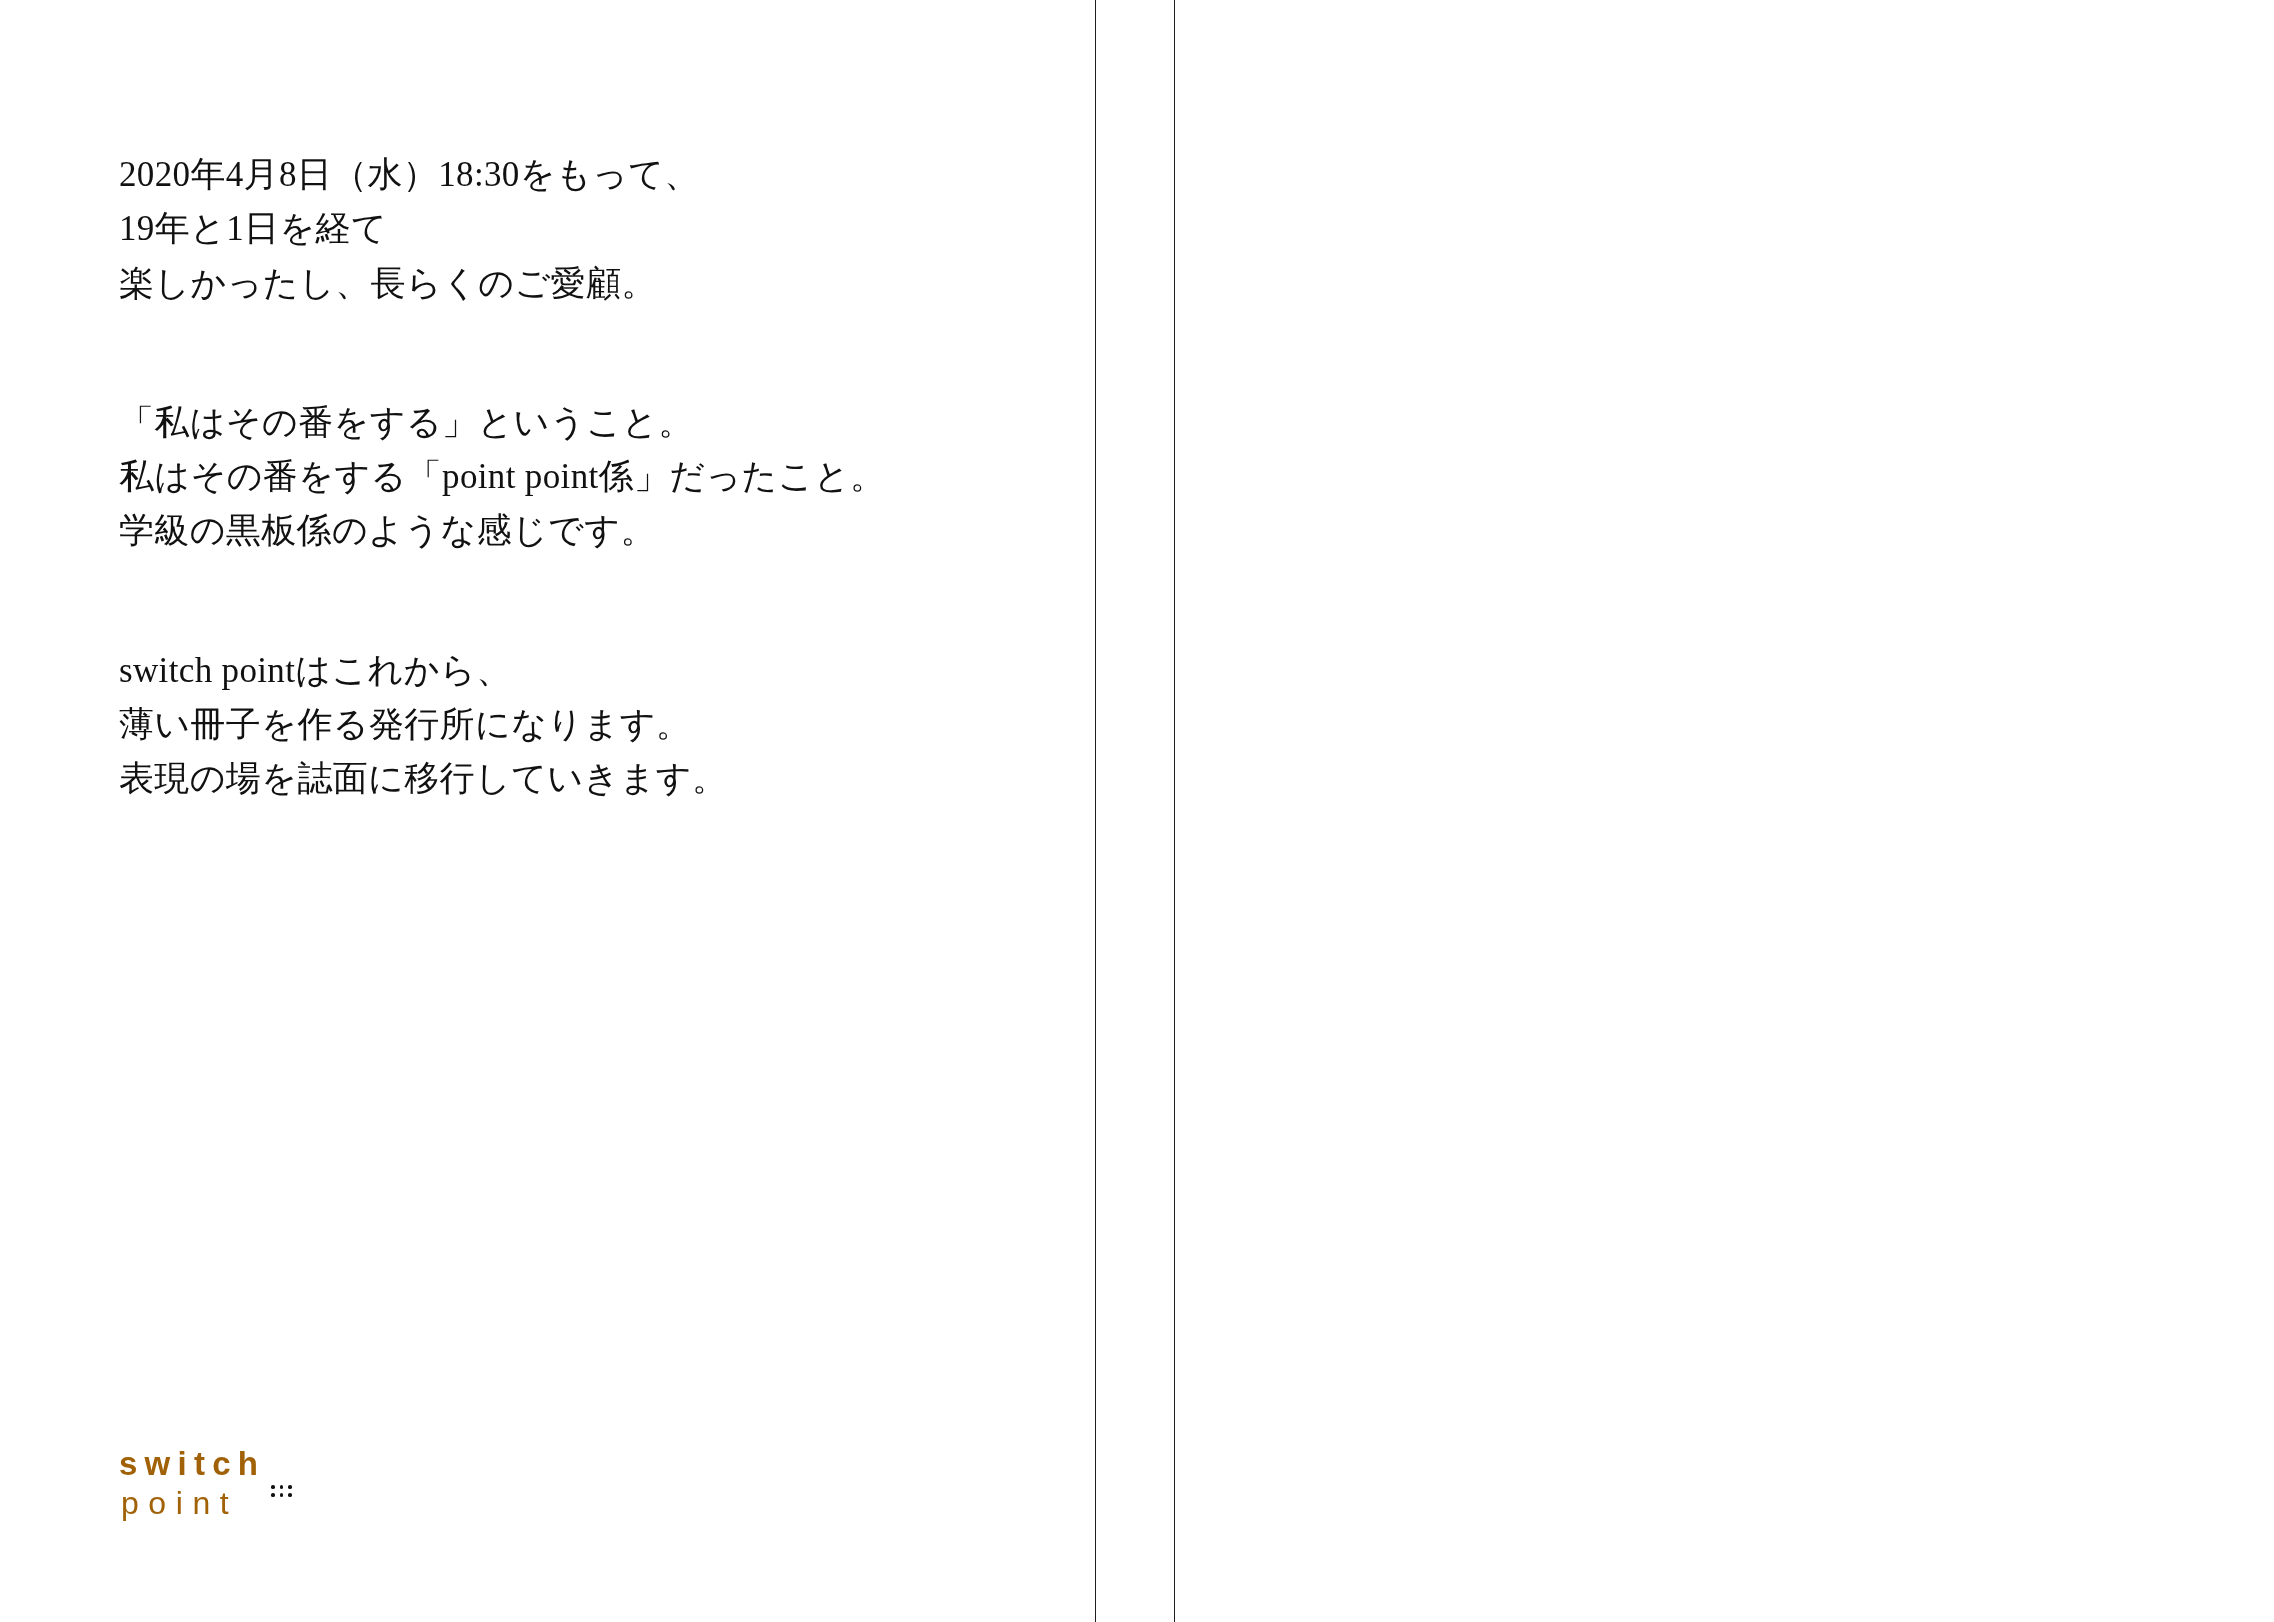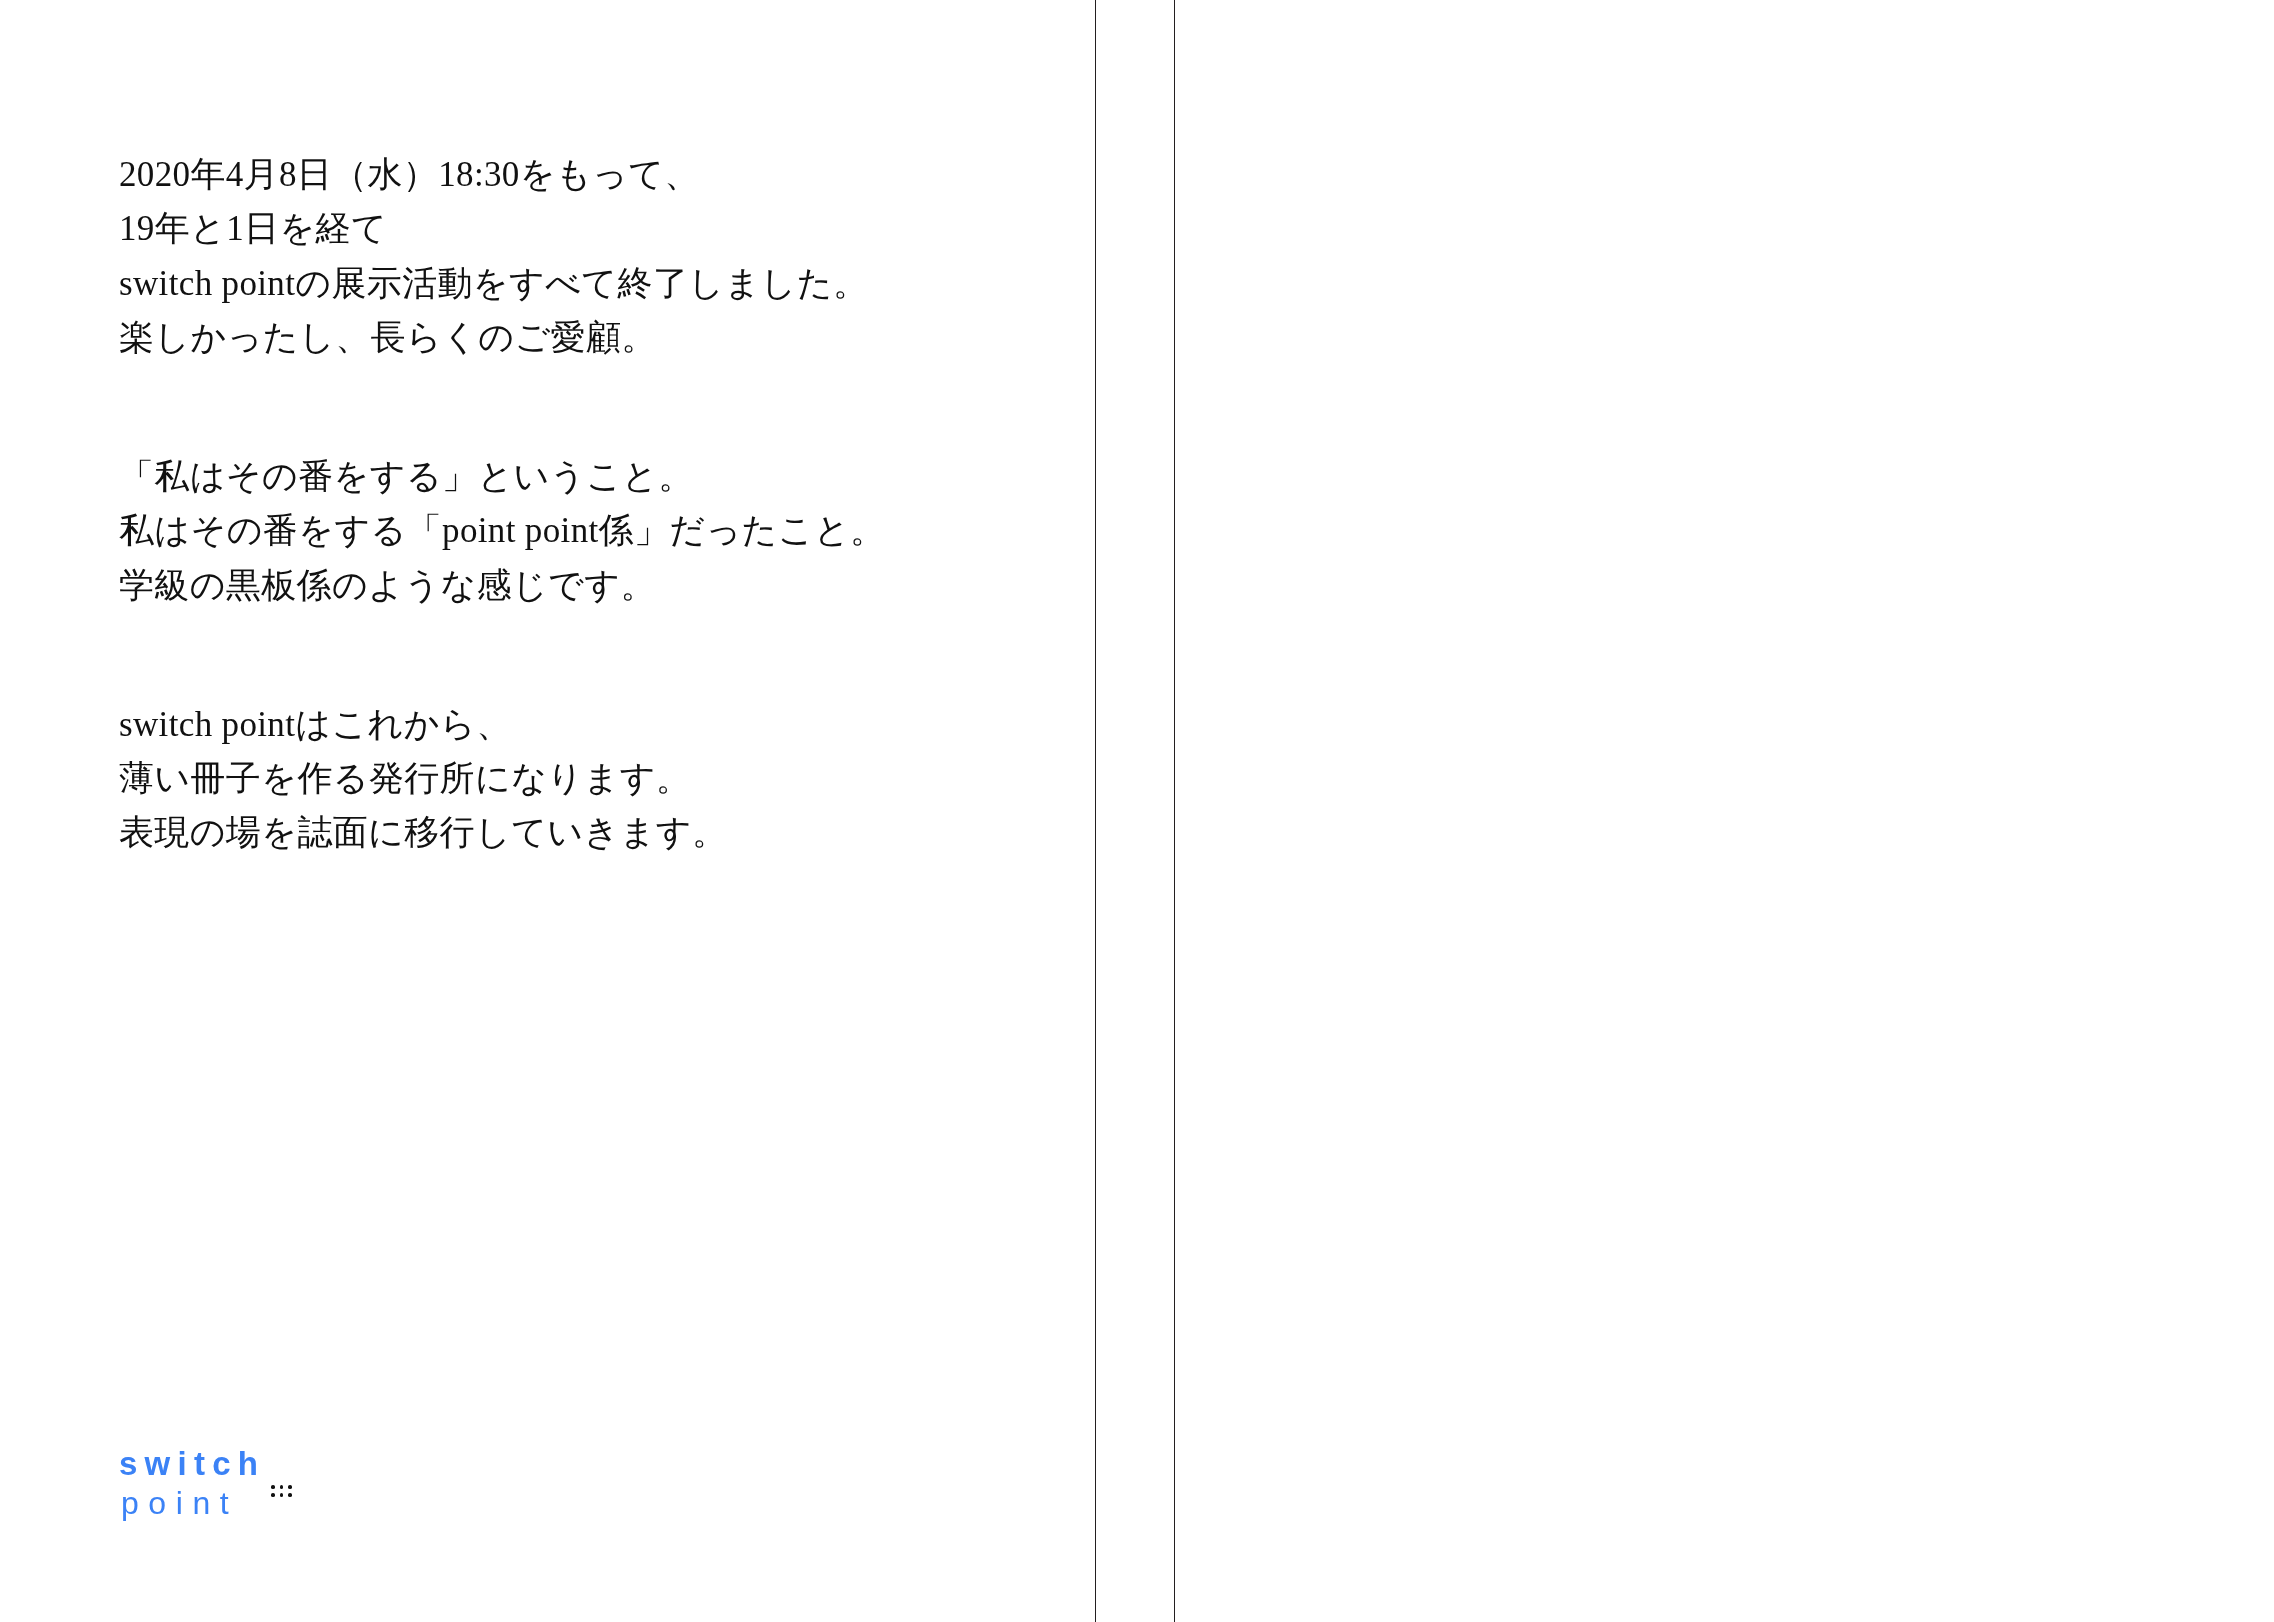--- a/index.html
+++ b/index.html
@@ -70,21 +70,21 @@
     letter-spacing: 0.01em;
     white-space: nowrap;
     color: #111111;
   }
 
   
   .logo {
     position: absolute;
     bottom: 100px;
     font-family: "Liberation Sans", sans-serif;
-    color: #3b82f6;
+    color: #a16207;
     line-height: 1.15;
   }
   .logo-left { left: 119px; }
 
   .logo-switch {
     font-size: 33px;
     font-weight: 700;
     letter-spacing: 0.22em;
   }
   .logo-point {
@@ -120,21 +120,20 @@
 <body>
 
 <div class="spread">
 
   <div class="page page-left">
     <div class="left-body">
 
       <div class="para">
         <div class="line">2020年4月8日（水）18:30をもって、</div>
         <div class="line">19年と1日を経て</div>
-        <div class="line">switch pointの展示活動をすべて終了しました。</div>
         <div class="line">楽しかったし、長らくのご愛顧。</div>
       </div>
 
       <div class="para">
         <div class="line">「私はその番をする」ということ。</div>
         <div class="line">私はその番をする「point point係」だったこと。</div>
         <div class="line">学級の黒板係のような感じです。</div>
       </div>
 
       <div class="para">

